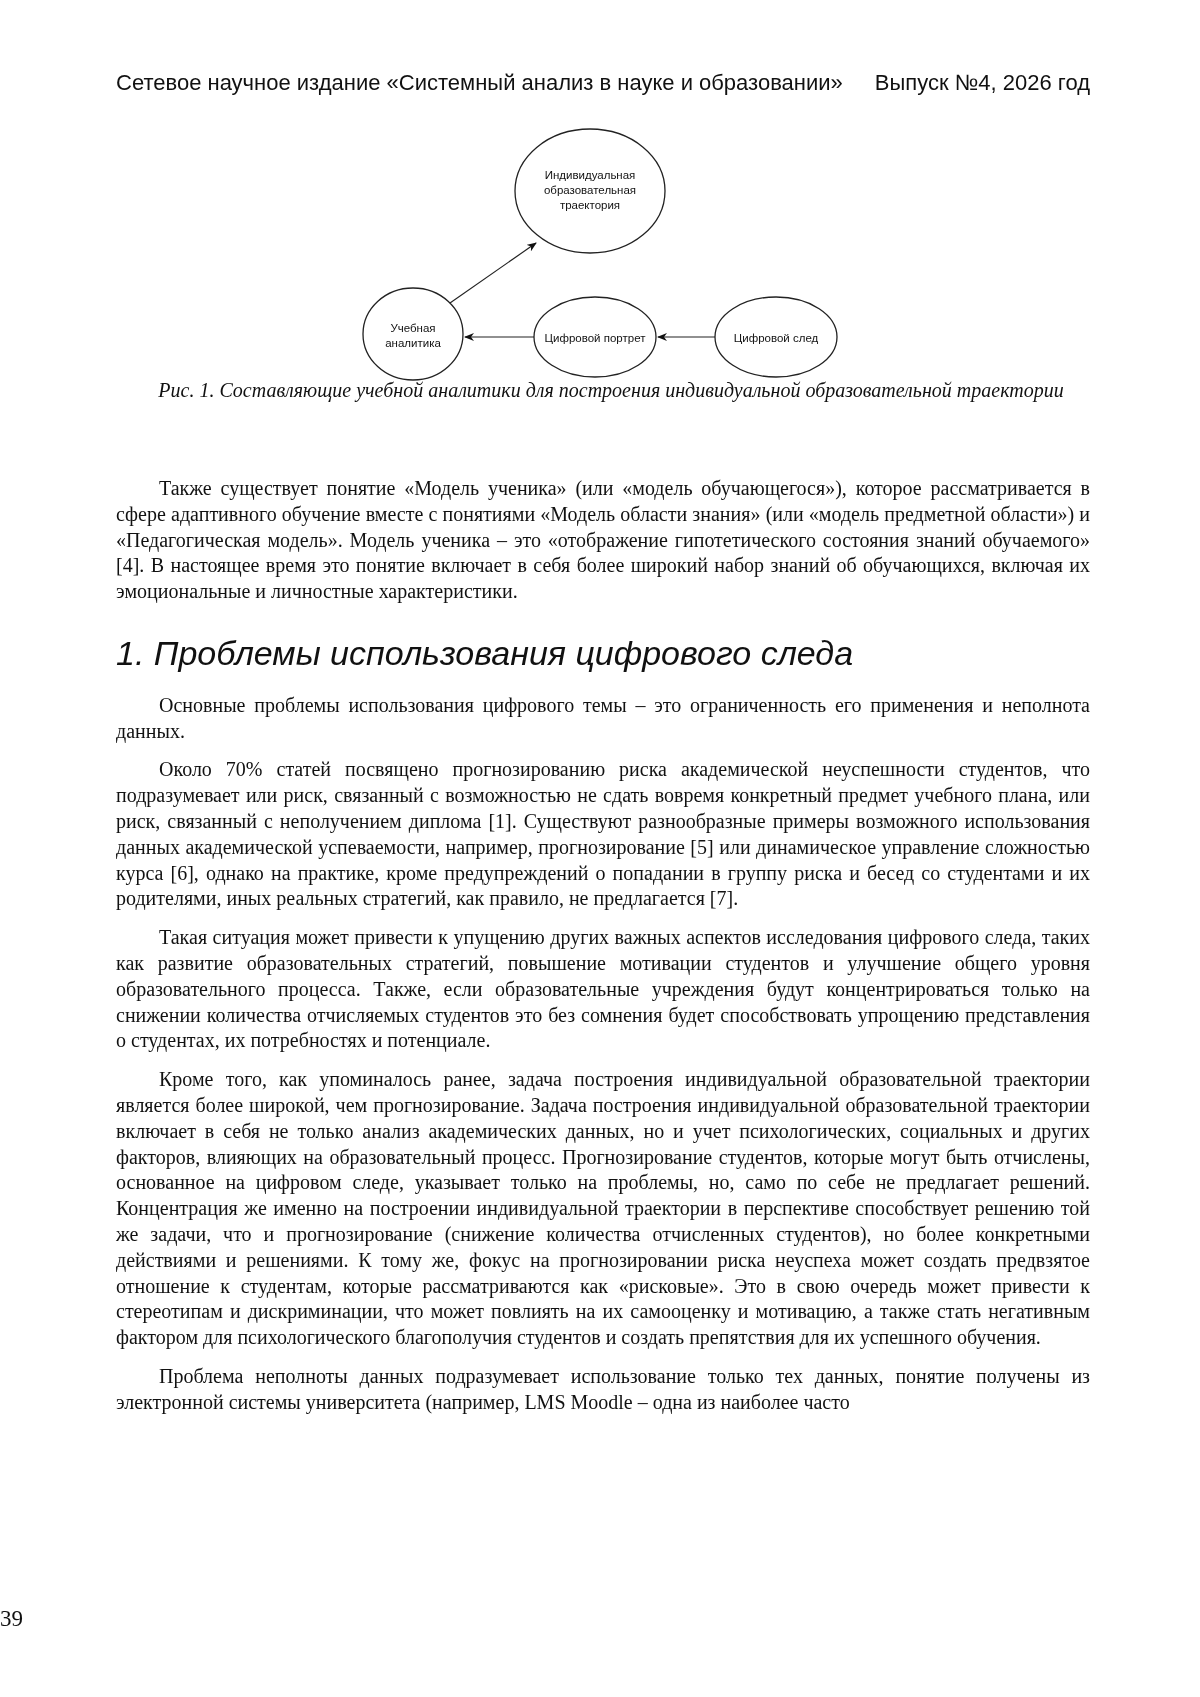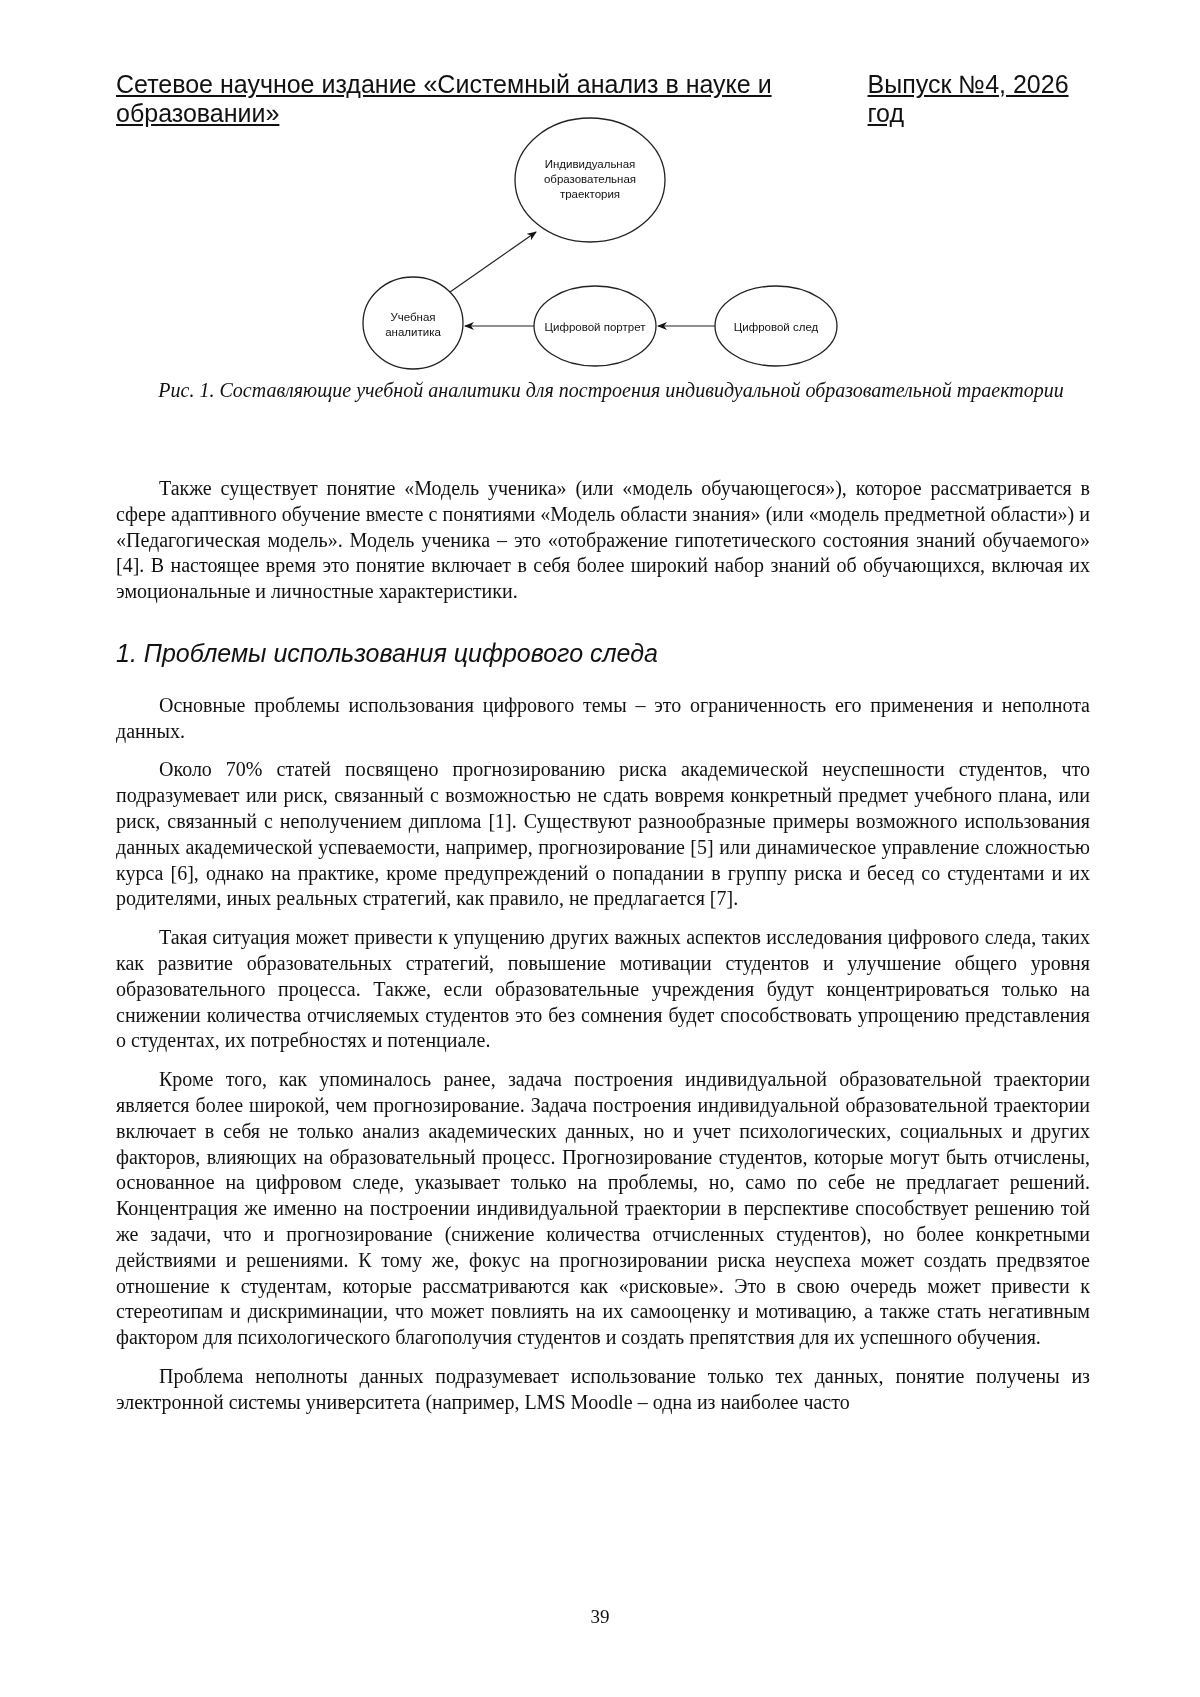--- a/index.html
+++ b/index.html
@@ -1,43 +1,43 @@
 <!DOCTYPE html>
 <html><head>
 <meta charset="utf-8">
 <style>
   html, body { margin: 0; padding: 0; background: #ffffff; }
   body { width: 1200px; height: 1697px; position: relative; overflow: hidden; color: #111; }
   .page { position: absolute; left: 0; top: 0; width: 1200px; height: 1697px; }
   .header {
     position: absolute; left: 116px; right: 110px; top: 70px;
-    font-family: "Liberation Sans", sans-serif; font-size: 25px;
-    display: flex; justify-content: space-between; color: #111; text-decoration: underline;
+    font-family: "Liberation Sans", sans-serif; font-size: 22px;
+    display: flex; justify-content: space-between; color: #111;
   }
-  .figure { position: absolute; left: 340px; top: 110px; width: 520px; height: 270px; }
+  .figure { position: absolute; left: 340px; top: 121px; width: 520px; height: 270px; }
   .figure svg { width: 520px; height: 270px; }
   .node-label { font-family: "Liberation Sans", sans-serif; font-size: 11.5px; fill: #111; }
   .caption {
     position: absolute; left: 132px; right: 110px; top: 378px;
     font-family: "Liberation Serif", serif; font-style: italic; font-size: 20px;
     text-align: center; line-height: 25px;
   }
   .body-text {
     position: absolute; left: 116px; right: 110px;
     font-family: "Liberation Serif", serif; font-size: 20px; line-height: 25.8px;
     text-align: justify;
   }
   .body-text p { margin: 0 0 13px 0; text-indent: 43px; }
   .section-title {
-    font-family: "Liberation Sans", sans-serif; font-style: italic; font-size: 25px;
+    font-family: "Liberation Sans", sans-serif; font-style: italic; font-size: 34px;
     margin: 36px 0 26px 0; text-indent: 0 !important; font-weight: normal;
   }
   .page-number {
-    position: absolute; left: 0; right: 0; top: 1606px; text-align: center;
-    font-family: "Liberation Serif", serif; font-size: 19px;
+    position: absolute; left: 0; right: 0; top: 1606px; 
+    font-family: "Liberation Serif", serif; font-size: 23px;
   }
 </style>
 </head>
 <body>
 
 <div class="page">
 
   <div class="header">
     <span>Сетевое научное издание «Системный анализ в науке и образовании»</span>
     <span>Выпуск №4, 2026 год</span>

